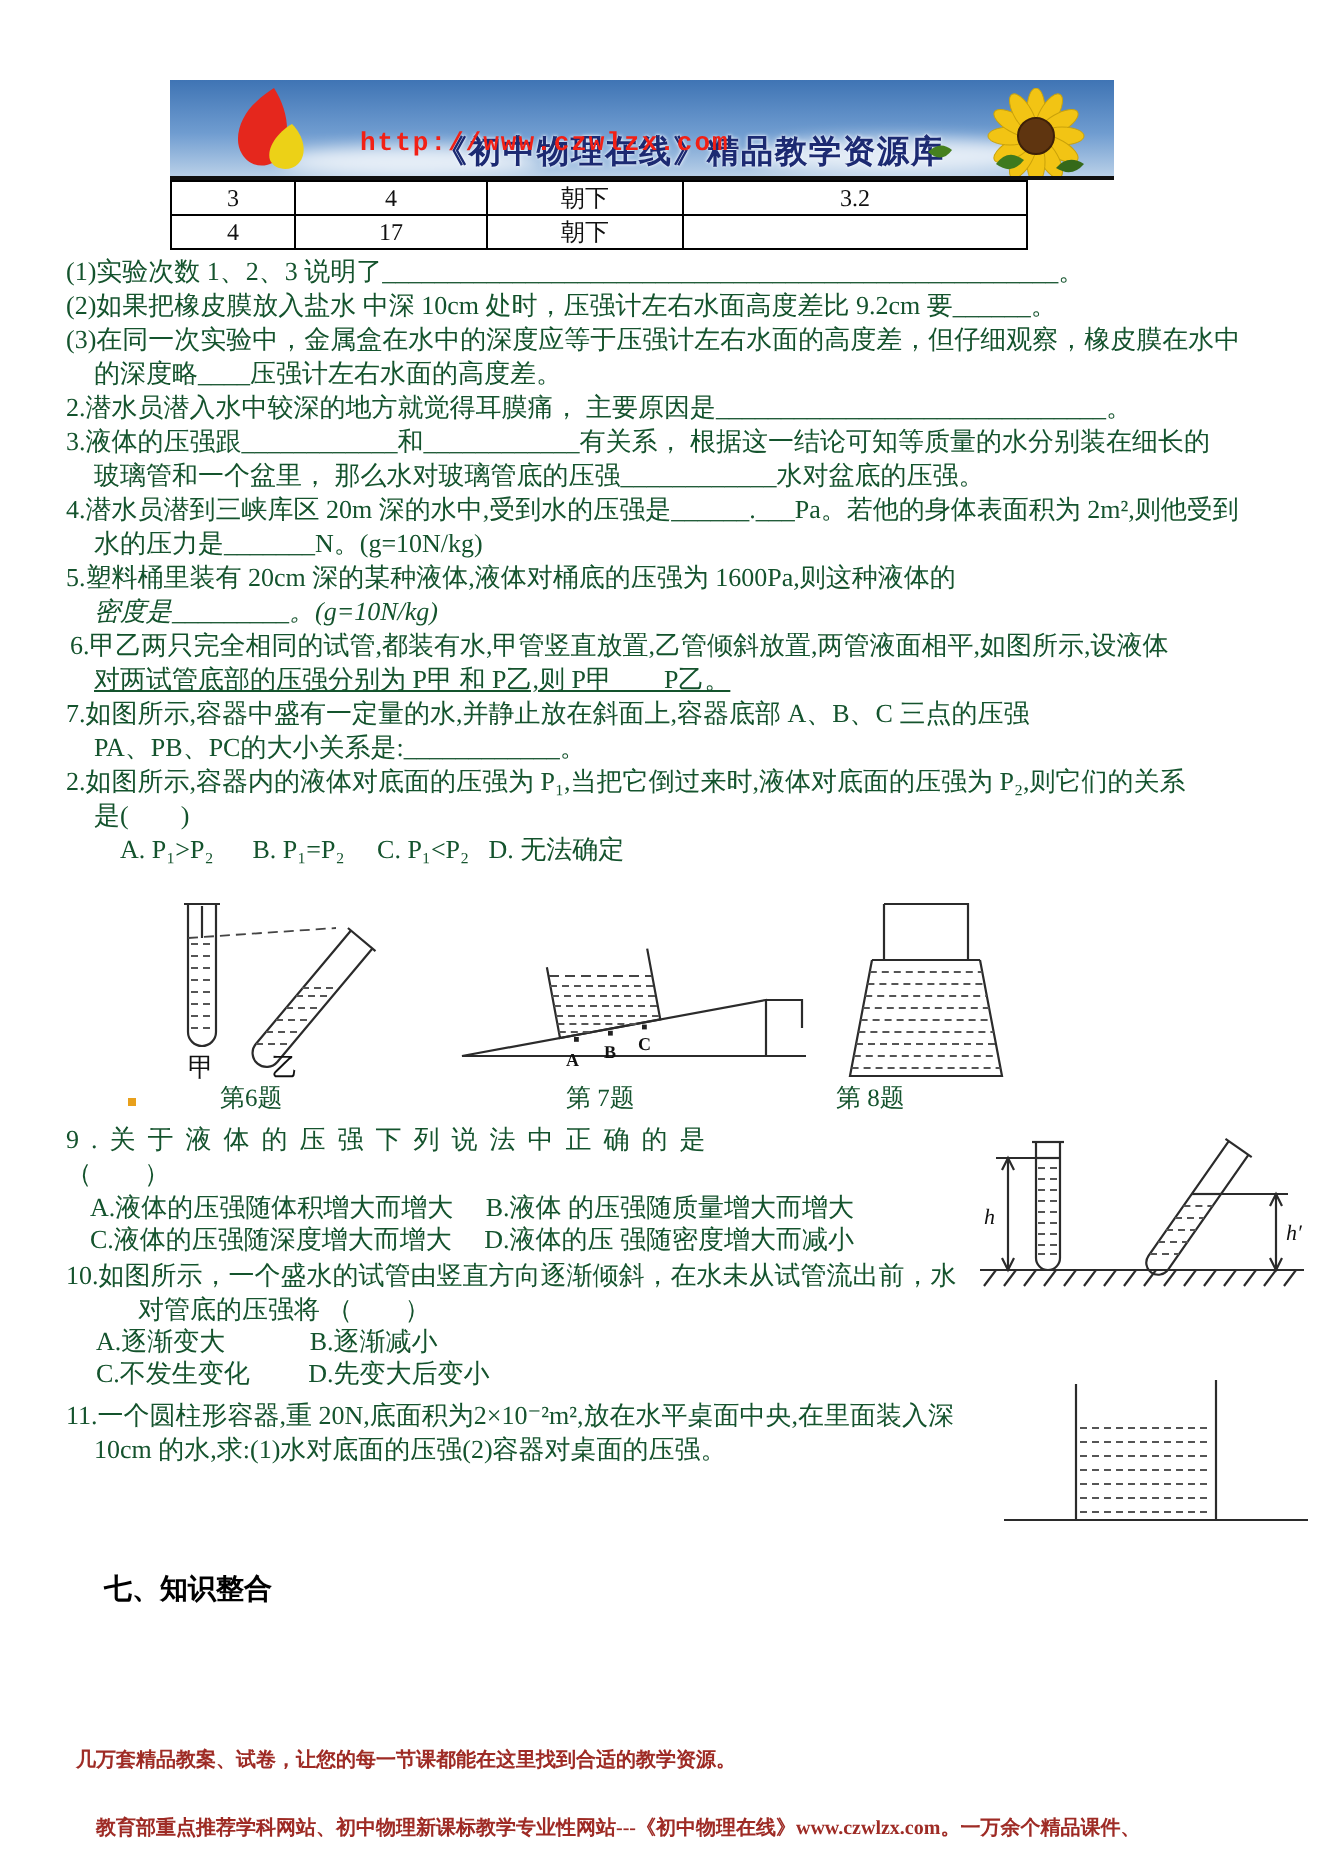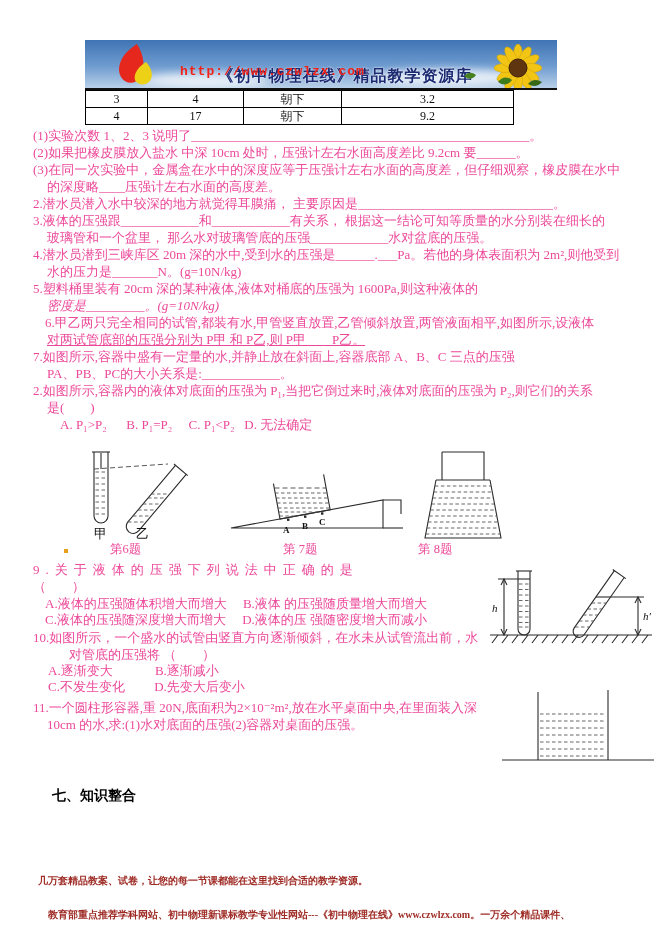--- a/index.html
+++ b/index.html
@@ -1,18 +1,18 @@
 <!DOCTYPE html>
 <html><head>
 <meta charset="utf-8">
 <style>
   html,body{margin:0;padding:0;}
   body{width:661px;height:936px;position:relative;background:#fff;overflow:hidden;
        font-family:"Liberation Serif","DejaVu Serif",serif;}
-  .line{position:absolute;white-space:pre;font-size:13px;line-height:17px;color:#ec4899;}
+  .line{position:absolute;white-space:pre;font-size:13px;line-height:17px;color:#14532d;}
   .spread{letter-spacing:6px;}
   .figlabel{font-size:12.5px;}
   .heading{font-weight:bold;font-size:14px;color:#000;}
   .footer-line{position:absolute;white-space:pre;font-weight:bold;font-size:10px;
        line-height:14px;color:#9e2b25;}
   
   #banner{position:absolute;left:85px;top:40px;width:472px;height:48px;
        background:linear-gradient(#3f74b4,#6f9cd0 55%,#b9d0e8);border-bottom:2px solid #101010;overflow:hidden;}
   .cloud{position:absolute;background:rgba(255,255,255,.75);border-radius:50%;filter:blur(4px);}
   #banner-title{position:absolute;left:95px;top:2px;width:330px;text-align:center;
@@ -70,35 +70,34 @@
 </div>
 
 <div id="datatable">
   <div class="cell">3</div>
   <div class="cell">4</div>
   <div class="cell">朝下</div>
   <div class="cell">3.2</div>
   <div class="cell">4</div>
   <div class="cell">17</div>
   <div class="cell">朝下</div>
-  <div class="cell">9.2</div>
 </div>
 
 <div class="line" style="left:33px;top:127px;">(1)实验次数 1、2、3 说明了____________________________________________________。</div>
 <div class="line" style="left:33px;top:144px;">(2)如果把橡皮膜放入盐水 中深 10cm 处时，压强计左右水面高度差比 9.2cm 要______。</div>
 <div class="line" style="left:33px;top:161px;">(3)在同一次实验中，金属盒在水中的深度应等于压强计左右水面的高度差，但仔细观察，橡皮膜在水中</div>
 <div class="line" style="left:47px;top:178px;">的深度略____压强计左右水面的高度差。</div>
 <div class="line" style="left:33px;top:195px;text-align:right;">2.潜水员潜入水中较深的地方就觉得耳膜痛， 主要原因是______________________________。</div>
 <div class="line" style="left:33px;top:212px;">3.液体的压强跟____________和____________有关系， 根据这一结论可知等质量的水分别装在细长的</div>
 <div class="line" style="left:47px;top:229px;">玻璃管和一个盆里， 那么水对玻璃管底的压强____________水对盆底的压强。</div>
 <div class="line" style="left:33px;top:246px;">4.潜水员潜到三峡库区 20m 深的水中,受到水的压强是______.___Pa。若他的身体表面积为 2m²,则他受到</div>
 <div class="line" style="left:47px;top:263px;">水的压力是_______N。(g=10N/kg)</div>
 <div class="line" style="left:33px;top:280px;">5.塑料桶里装有 20cm 深的某种液体,液体对桶底的压强为 1600Pa,则这种液体的</div>
 <div class="line" style="left:47px;top:297px;font-style:italic;">密度是_________。(g=10N/kg)</div>
-<div class="line" style="left:45px;top:314px;">6.甲乙两只完全相同的试管,都装有水,甲管竖直放置,乙管倾斜放置,两管液面相平,如图所示,设液体</div>
+<div class="line" style="left:35px;top:314px;">6.甲乙两只完全相同的试管,都装有水,甲管竖直放置,乙管倾斜放置,两管液面相平,如图所示,设液体</div>
 <div class="line" style="left:47px;top:331px;text-decoration:underline;">对两试管底部的压强分别为 P甲 和 P乙,则 P甲____P乙。</div>
 <div class="line" style="left:33px;top:348px;">7.如图所示,容器中盛有一定量的水,并静止放在斜面上,容器底部 A、B、C 三点的压强</div>
 <div class="line" style="left:47px;top:365px;">PA、PB、PC的大小关系是:____________。</div>
 <div class="line" style="left:33px;top:382px;">2.如图所示,容器内的液体对底面的压强为 P₁,当把它倒过来时,液体对底面的压强为 P₂,则它们的关系</div>
 <div class="line" style="left:47px;top:399px;">是(        )</div>
 <div class="line" style="left:60px;top:416px;">A. P₁&gt;P₂      B. P₁=P₂     C. P₁&lt;P₂   D. 无法确定</div>
 
 <svg style="left:70px;top:448px;" width="120" height="92" viewBox="0 0 120 92">
   <path class="st" d="M24,4 V68 a7,7 0 0 0 14,0 V4"></path>
   <path class="st" d="M22,4 H40"></path>

